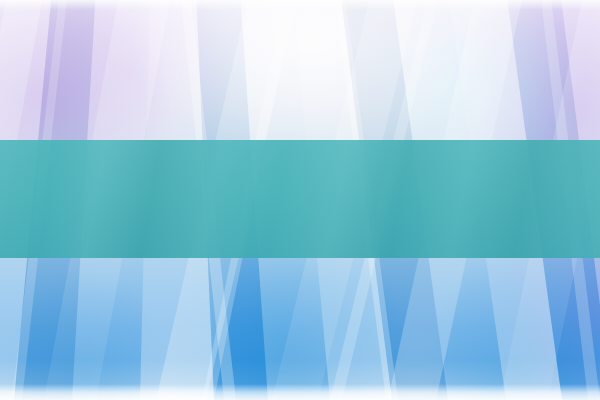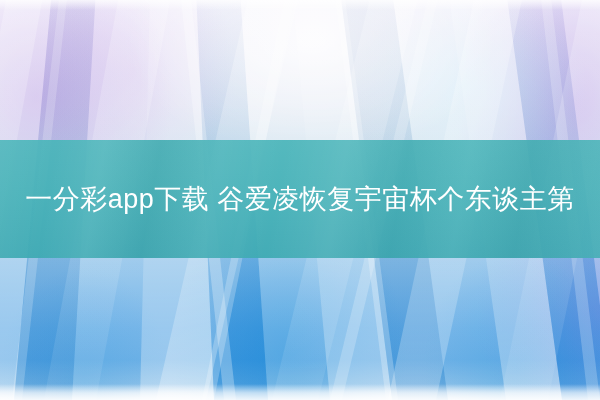--- a/index.html
+++ b/index.html
@@ -186,16 +186,15 @@
       <polygon points="60,-10 68,-10 22,400 12,400" fill="#ffffff" opacity="0.20"></polygon>
       <polygon points="540,-10 550,-10 600,400 588,400" fill="#ffffff" opacity="0.22"></polygon>
     </svg>
   </div>
 
   <div class="top-glow"></div>
   <div class="bottom-glow"></div>
 
   <div class="banner">
     <div class="banner-sheen"></div>
-    <div class="headline headline-line-1">一分彩app下载 谷爱凌恢复宇宙杯个东谈主第</div>
   </div>
 
 </div>
 
 </body></html>

